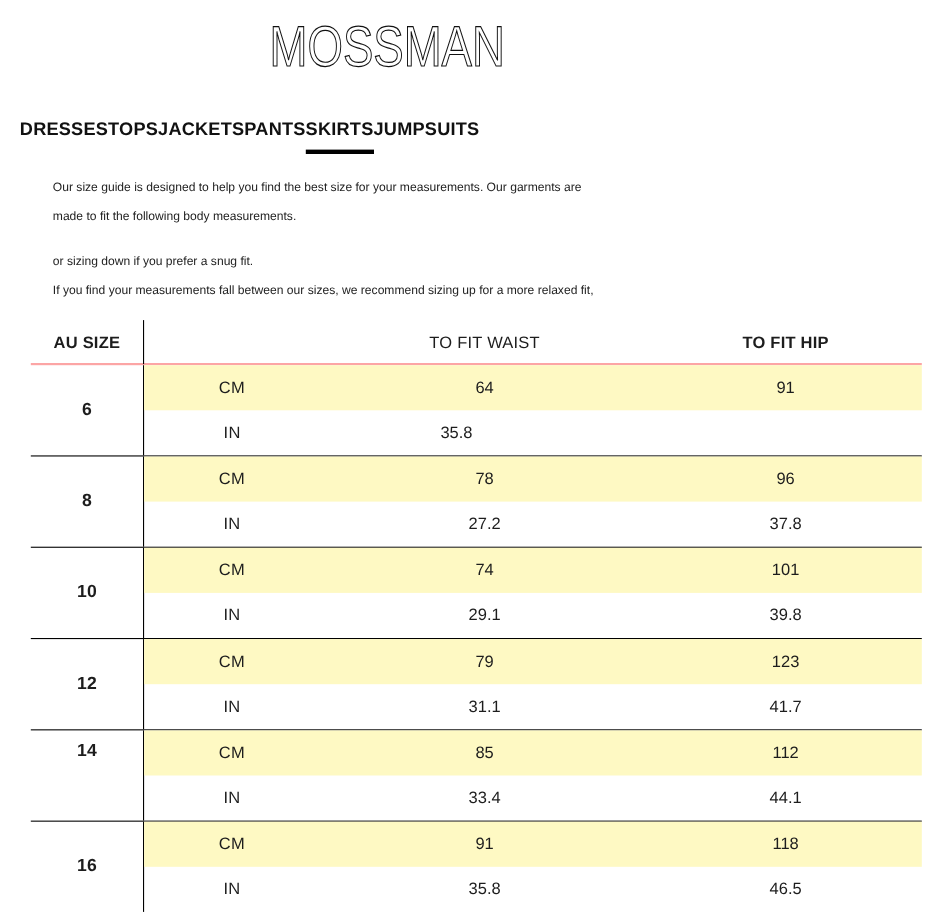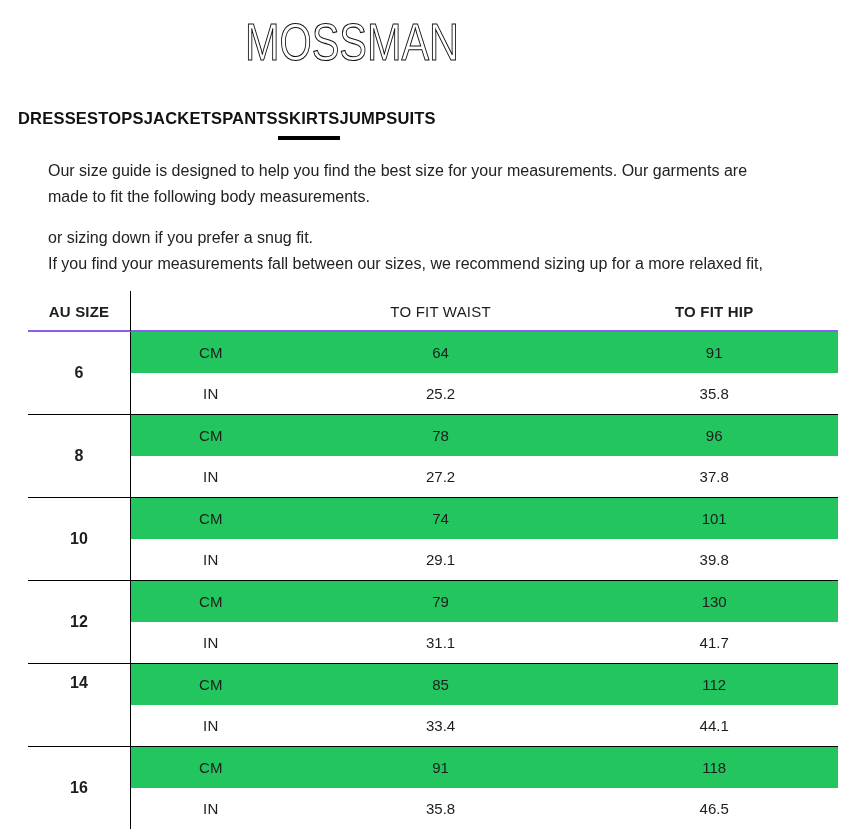--- a/index.html
+++ b/index.html
@@ -35,29 +35,29 @@
     position: absolute;
     left: 0; right: 0;
     bottom: -12px;
     height: 4px;
     background: #000;
   }
 
   
   .intro { margin: 30px 40px 0 48px; }
   .para { margin-bottom: 15px; }
-  .para-line { font-size: 16px; line-height: 26px; color: #222; }
+  .para-line { font-size: 11px; line-height: 26px; color: #222; }
 
   
   .size-table { margin: 7px 21px 0 28px; width: 810px; font-size: 15px; }
   .thead {
     display: flex;
     height: 40px;
     align-items: center;
-    border-bottom: 2px solid #8b5cf6;
+    border-bottom: 2px solid #fca5a5;
   }
   .thead .h-size {
     width: 102px;
     text-align: center;
     font-weight: 700;
     font-size: 15px;
     letter-spacing: 0.2px;
   }
   .thead .h-right { display: flex; width: 708px; border-left: 1px solid #000; height: 40px; align-items: center; }
   .h-unit { width: 160px; }
@@ -70,21 +70,21 @@
     width: 102px;
     display: flex;
     align-items: center;
     justify-content: center;
     font-weight: 700;
     font-size: 16px;
   }
   .group.align-top .size-cell { align-items: flex-start; padding-top: 10px; }
   .data-col { width: 708px; border-left: 1px solid #000; }
   .trow { display: flex; height: 41px; align-items: center; }
-  .trow.shaded { background: #22c55e; }
+  .trow.shaded { background: #fef9c3; }
   .cell { text-align: center; }
   .cell.unit  { width: 160px; letter-spacing: 0.3px; }
   .cell.waist { width: 300px; }
   .cell.hip   { width: 248px; }
 </style>
 </head>
 <body>
 
 <div class="page">
 
@@ -128,21 +128,20 @@
     <div class="group">
       <div class="size-cell">6</div>
       <div class="data-col">
         <div class="trow shaded">
           <div class="cell unit">CM</div>
           <div class="cell waist">64</div>
           <div class="cell hip">91</div>
         </div>
         <div class="trow">
           <div class="cell unit">IN</div>
-          <div class="cell waist">25.2</div>
           <div class="cell hip">35.8</div>
         </div>
       </div>
     </div>
 
     <div class="group">
       <div class="size-cell">8</div>
       <div class="data-col">
         <div class="trow shaded">
           <div class="cell unit">CM</div>
@@ -172,21 +171,21 @@
         </div>
       </div>
     </div>
 
     <div class="group">
       <div class="size-cell">12</div>
       <div class="data-col">
         <div class="trow shaded">
           <div class="cell unit">CM</div>
           <div class="cell waist">79</div>
-          <div class="cell hip">130</div>
+          <div class="cell hip">123</div>
         </div>
         <div class="trow">
           <div class="cell unit">IN</div>
           <div class="cell waist">31.1</div>
           <div class="cell hip">41.7</div>
         </div>
       </div>
     </div>
 
     <div class="group align-top">

